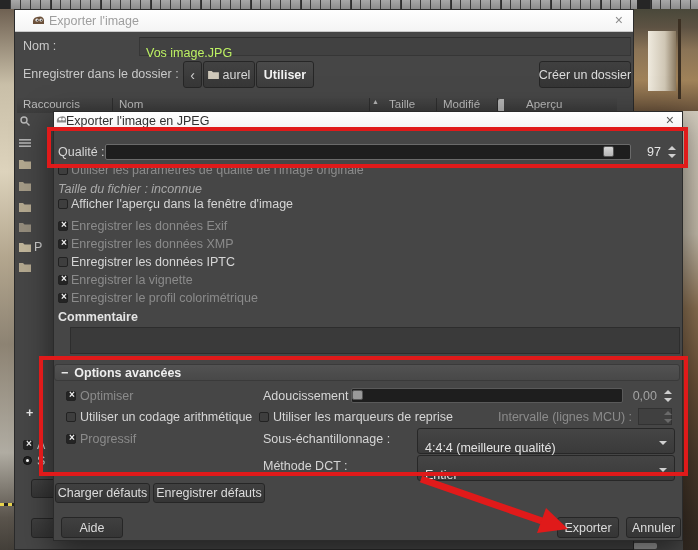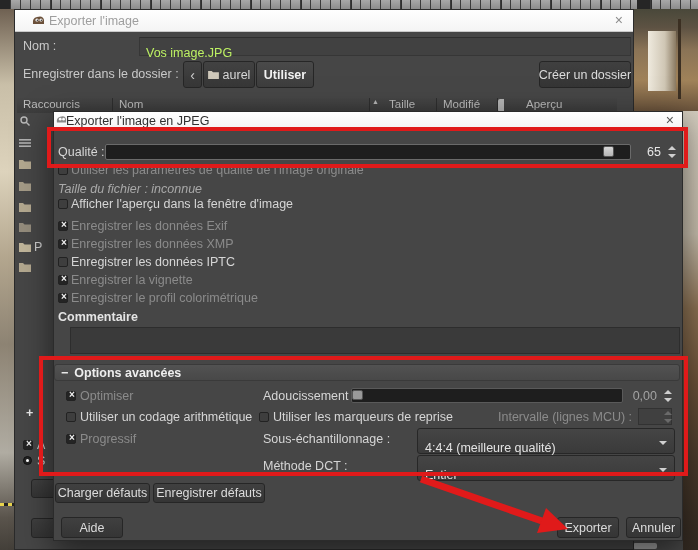--- a/index.html
+++ b/index.html
@@ -190,21 +190,21 @@
           <circle cx="9" cy="5" r="1.6" fill="#fff"></circle>
       </svg>
       <span class="titletext" style="left:12px;top:2px;color:#2f2f2f;">Exporter l'image en JPEG</span>
       <span class="close-x" style="right:8px;top:2px;color:#555;">×</span>
     </div>
 
     <span class="lbl" style="left:4px;top:33px;">Qualité :</span>
     <div class="slider" style="left:51px;top:32px;width:526px;height:16px;">
       <span class="handle" style="left: calc(97% - 11.6px);"></span>
     </div>
-    <span class="lbl" style="left:585px;top:33px;width:22px;text-align:right;color:#e6e6e6;">65</span>
+    <span class="lbl" style="left:585px;top:33px;width:22px;text-align:right;color:#e6e6e6;">97</span>
     <span class="spin" style="left:611px;top:32px;"></span>
 
     <span class="cb" style="left:4px;top:53px;"></span>
     <span class="lbl dim" style="left:17px;top:51px;">Utiliser les paramètres de qualité de l'image originale</span>
 
     <span class="lbl it" style="left:4px;top:70px;">Taille du fichier : inconnue</span>
 
     <span class="cb" style="left:4px;top:87px;"></span>
     <span class="lbl" style="left:17px;top:85px;">Afficher l'aperçu dans la fenêtre d'image</span>
 

